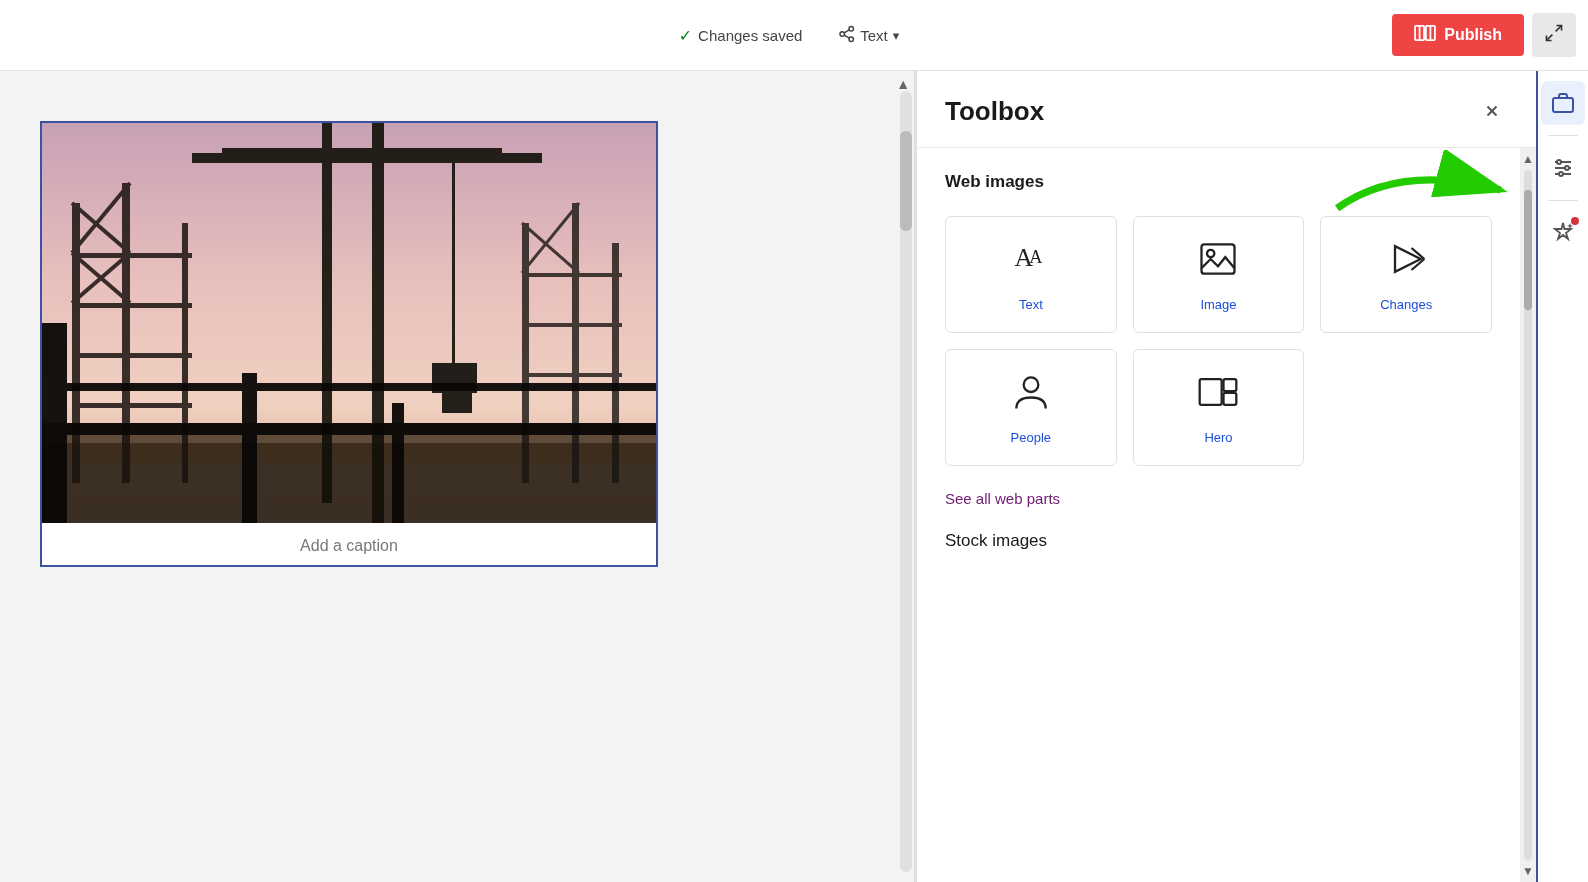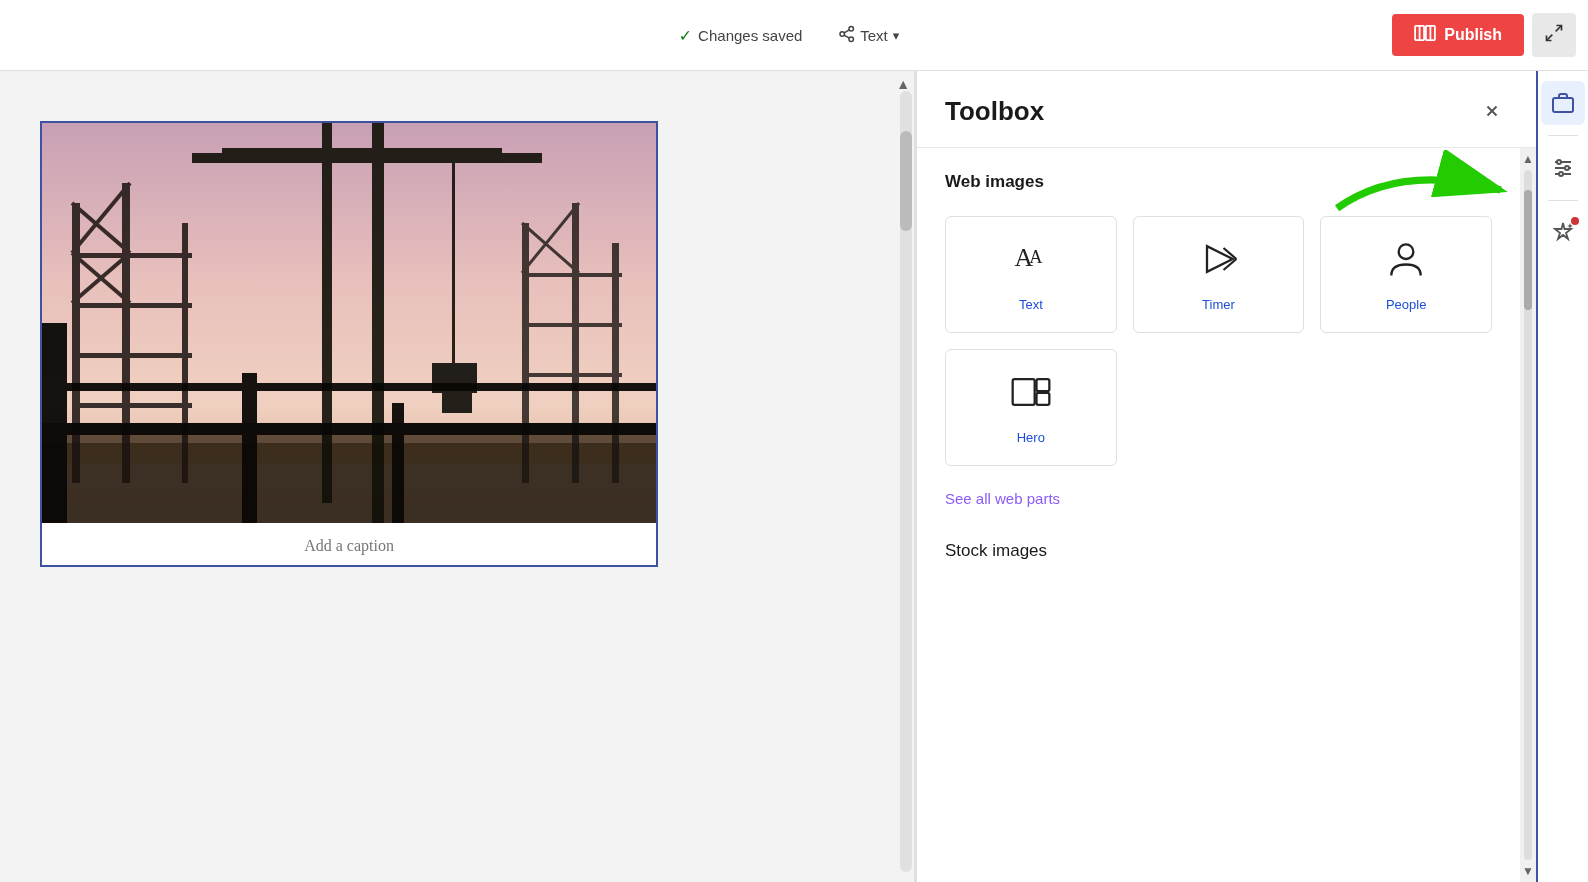--- a/index.html
+++ b/index.html
@@ -98,21 +98,20 @@
     }
     .image-block {
       position: absolute;
       top: 50px;
       left: 40px;
       border: 2px solid #3d52a0;
       background: #fff;
       display: flex;
       flex-direction: column;
       align-items: center;
-      font-family: Liberation Serif, serif;
     }
     .construction-image {
       width: 614px;
       height: 400px;
       background: linear-gradient(180deg, #c9a0b8 0%, #e8c4c0 30%, #f0d0c8 50%, #8b7355 70%, #3d3020 100%);
       position: relative;
       overflow: hidden;
     }
     .caption-text {
       color: #777;
@@ -200,26 +199,26 @@
       color: #222;
       line-height: 1;
     }
     .webpart-label {
       font-size: 13px;
       color: #1d4ed8;
       text-align: center;
     }
 
     .see-all-link {
-      color: #8b5cf6;
+      color: #701a75;
       font-size: 15px;
       cursor: pointer;
       text-decoration: none;
       display: block;
-      margin-bottom: 34px;
+      margin-bottom: 24px;
     }
 
     .stock-images-title {
       font-size: 17px;
       font-weight: 400;
       color: #1a1a1a;
     }
 
     
     .toolbox-scrollbar {
@@ -473,30 +472,40 @@
           <div class="webpart-item">
             <span class="webpart-icon">
               <svg class="wp-svg" viewBox="0 0 48 48" fill="none" stroke="#222" stroke-width="2.5">
                 <text x="6" y="32" font-size="28" font-family="serif" fill="#222" stroke="none">A</text>
                 <text x="22" y="28" font-size="20" font-family="serif" fill="#222" stroke="none">A</text>
               </svg>
             </span>
             <span class="webpart-label">Text</span>
           </div>
 
+          <div class="webpart-item">
+            <span class="webpart-icon">
+              <svg class="wp-svg" viewBox="0 0 48 48" fill="none" stroke="#222" stroke-width="2.5">
+                <rect x="6" y="8" width="36" height="32" rx="3"></rect>
+                <circle cx="16" cy="18" r="4"></circle>
+                <polyline points="6,34 16,24 24,32 32,22 42,34"></polyline>
+              </svg>
+            </span>
+            <span class="webpart-label">Image</span>
+          </div>
 
           <div class="webpart-item">
             <span class="webpart-icon">
               <svg class="wp-svg" viewBox="0 0 48 48" fill="none" stroke="#222" stroke-width="2.5">
                 <polygon points="12,10 12,38 40,24" stroke="#222" stroke-width="2.5" fill="none"></polygon>
                 <line x1="30" y1="12" x2="44" y2="24"></line>
                 <line x1="44" y1="24" x2="30" y2="36"></line>
               </svg>
             </span>
-            <span class="webpart-label">Timer</span>
+            <span class="webpart-label">Changes</span>
           </div>
 
 
           <div class="webpart-item">
             <span class="webpart-icon">
               <svg class="wp-svg" viewBox="0 0 48 48" fill="none" stroke="#222" stroke-width="2.5">
                 <circle cx="24" cy="16" r="8"></circle>
                 <path d="M8 42 Q8 30 24 30 Q40 30 40 42"></path>
               </svg>
             </span>

